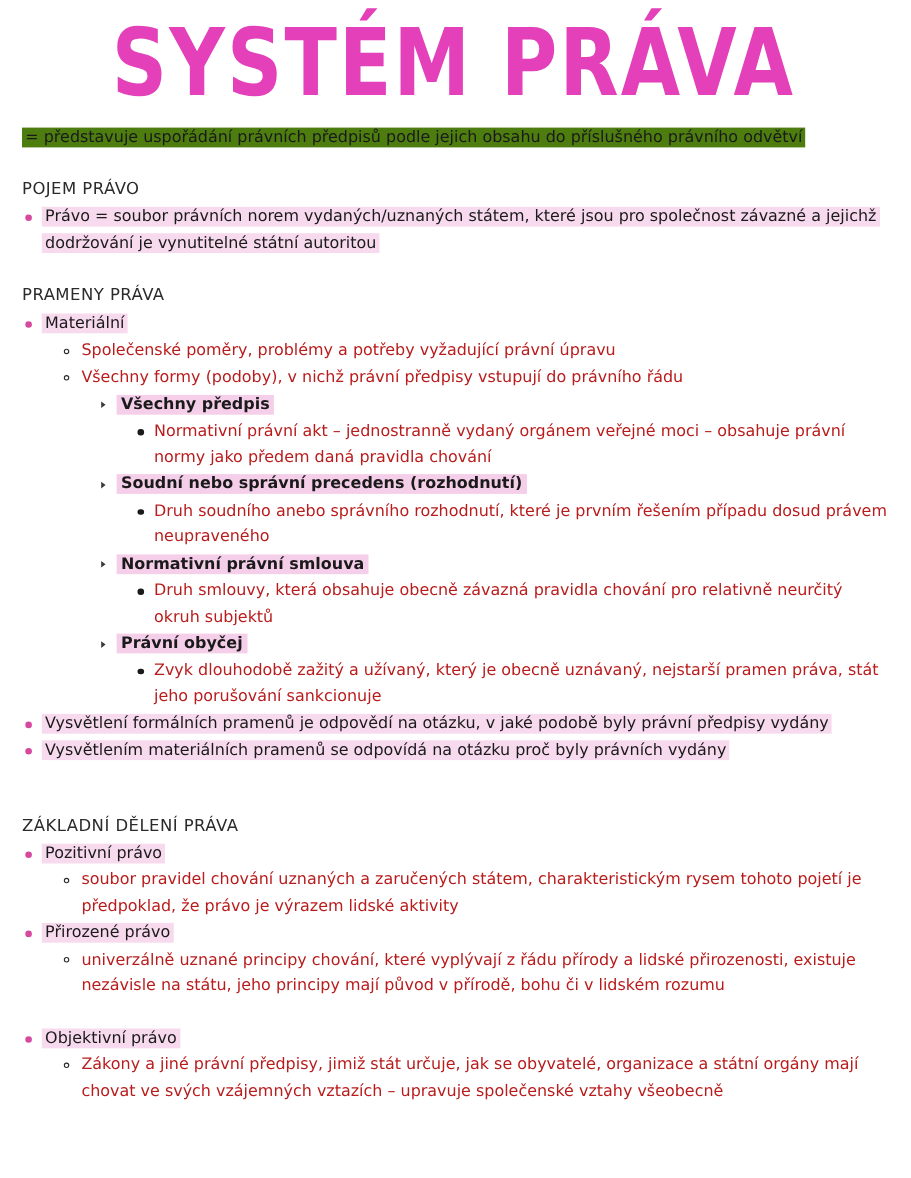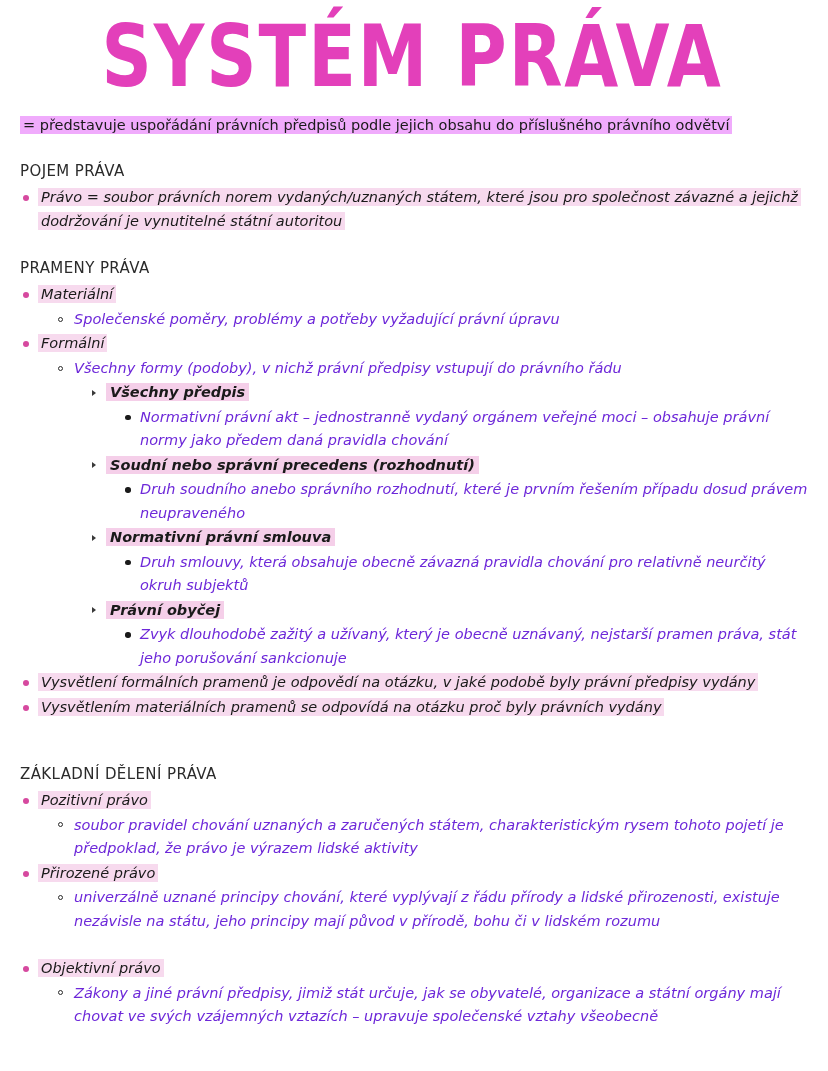--- a/index.html
+++ b/index.html
@@ -44,21 +44,21 @@
     transform-origin: center top;
   }
 
   
   .lead-wrap {
     margin-top: 22px;
     margin-left: 6px;
   }
   .lead {
     display: inline;
-    background: #f0abfc;
+    background: #4d7c0f;
     font-size: 14.5px;
     line-height: 1.55;
     color: #1a1a1a;
     padding: 1px 3px;
     box-decoration-break: clone;
     -webkit-box-decoration-break: clone;
   }
 
   
   .section-heading {
@@ -129,62 +129,61 @@
   li.l4 > .bullet {
     position: absolute;
     left: 3px;
     top: 0.62em;
     width: 5.5px;
     height: 5.5px;
     border-radius: 50%;
     background: #1a1a1a;
   }
 
-  .txt { display: inline; font-style: italic; }
+  .txt { display: inline; }
 
   
   .hl {
     background: #f7daee;
     padding: 1px 3px;
     box-decoration-break: clone;
     -webkit-box-decoration-break: clone;
   }
   .hl-strong {
     background: #f5cfe9;
     padding: 1px 4px;
     font-weight: bold;
     box-decoration-break: clone;
     -webkit-box-decoration-break: clone;
   }
-  .plain { color: #6d28d9; }
+  .plain { color: #b91c1c; }
   .spacer-md { height: 22px; }
 </style>
 </head>
 <body>
 
 <div class="page">
 
   <div class="title-wrap">
     <div class="doc-title">SYSTÉM PRÁVA</div>
   </div>
 
   <div class="lead-wrap">
     <span class="lead">= představuje uspořádání právních předpisů podle jejich obsahu do příslušného právního odvětví</span>
   </div>
 
   <div id="sections-root">
-      <div class="section-heading">POJEM PRÁVA</div>
+      <div class="section-heading">POJEM PRÁVO</div>
       <ul class="lvl lvl1">
         <li class="item l1"><span class="bullet"></span><span class="txt hl">Právo = soubor právních norem vydaných/uznaných státem, které jsou pro společnost závazné a jejichž dodržování je vynutitelné státní autoritou</span></li>
       </ul>
       <div class="section-heading">PRAMENY PRÁVA</div>
       <ul class="lvl lvl1">
         <li class="item l1"><span class="bullet"></span><span class="txt hl">Materiální</span></li>
         <li class="item l2"><span class="bullet"></span><span class="txt plain">Společenské poměry, problémy a potřeby vyžadující právní úpravu</span></li>
-        <li class="item l1"><span class="bullet"></span><span class="txt hl">Formální</span></li>
         <li class="item l2"><span class="bullet"></span><span class="txt plain">Všechny formy (podoby), v nichž právní předpisy vstupují do právního řádu</span></li>
         <li class="item l3"><span class="bullet"></span><span class="txt hl-strong">Všechny předpis</span></li>
         <li class="item l4"><span class="bullet"></span><span class="txt plain">Normativní právní akt – jednostranně vydaný orgánem veřejné moci – obsahuje právní normy jako předem daná pravidla chování</span></li>
         <li class="item l3"><span class="bullet"></span><span class="txt hl-strong">Soudní nebo správní precedens (rozhodnutí)</span></li>
         <li class="item l4"><span class="bullet"></span><span class="txt plain">Druh soudního anebo správního rozhodnutí, které je prvním řešením případu dosud právem neupraveného</span></li>
         <li class="item l3"><span class="bullet"></span><span class="txt hl-strong">Normativní právní smlouva</span></li>
         <li class="item l4"><span class="bullet"></span><span class="txt plain">Druh smlouvy, která obsahuje obecně závazná pravidla chování pro relativně neurčitý okruh subjektů</span></li>
         <li class="item l3"><span class="bullet"></span><span class="txt hl-strong">Právní obyčej</span></li>
         <li class="item l4"><span class="bullet"></span><span class="txt plain">Zvyk dlouhodobě zažitý a užívaný, který je obecně uznávaný, nejstarší pramen práva, stát jeho porušování sankcionuje</span></li>
         <li class="item l1"><span class="bullet"></span><span class="txt hl">Vysvětlení formálních pramenů je odpovědí na otázku, v jaké podobě byly právní předpisy vydány</span></li>

